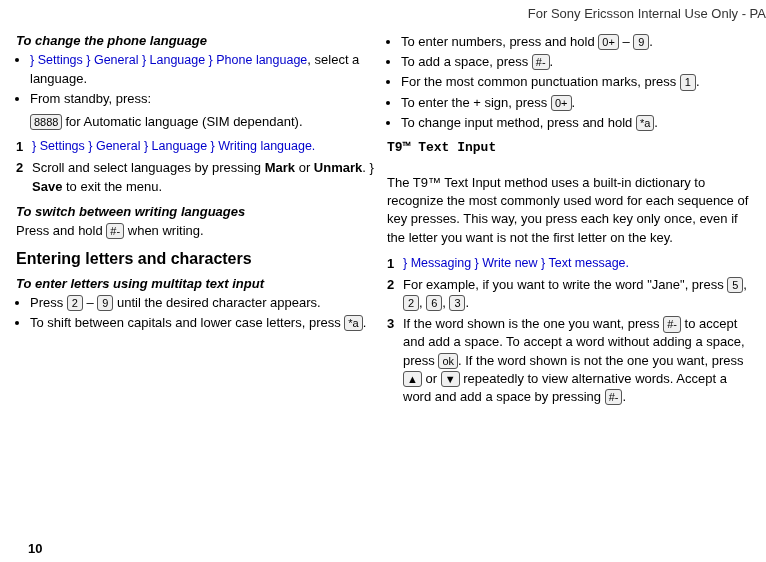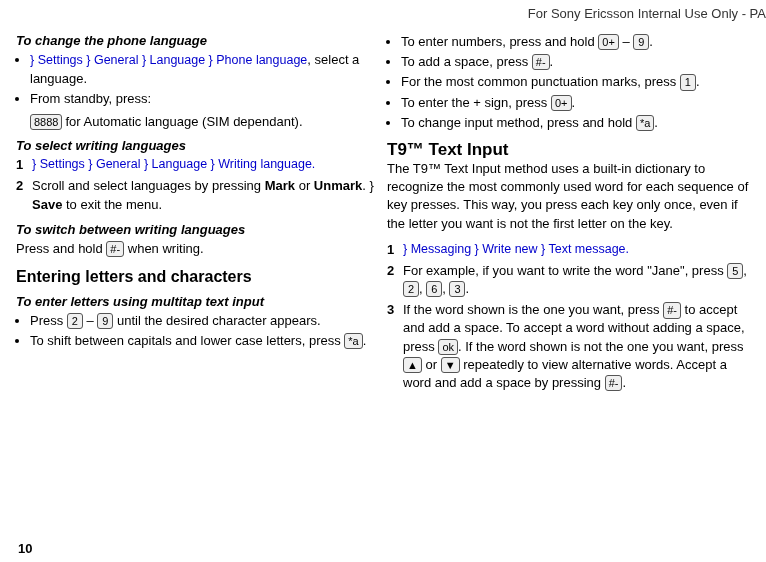--- a/index.html
+++ b/index.html
@@ -39,22 +39,23 @@
       font-size: 13px;
       margin-bottom: 3px;
     }
     .big-section-title {
       font-weight: bold;
       font-size: 16px;
       margin: 10px 0 4px 0;
     }
     .subsection-title {
       font-weight: bold;
-      font-size: 17px;
-      margin-bottom: 0;
+      font-size: 13px;
+      margin-bottom: 19px;
+      font-family: Liberation Mono, monospace;
     }
     ul {
       list-style: disc outside;
       padding-left: 14px;
       margin-bottom: 6px;
     }
     ul li {
       margin-bottom: 2px;
       line-height: 1.4;
     }
@@ -97,21 +98,21 @@
     }
     .indent-item {
       display: flex;
       align-items: flex-start;
       gap: 3px;
       margin-bottom: 1px;
     }
     .page-num {
       position: absolute;
       bottom: 6px;
-      left: 18px;
+      left: 28px;
       font-weight: bold;
       font-size: 13px;
     }
     .section-block {
       margin-bottom: 8px;
     }
   </style>
 </head>
 <body>
 
@@ -132,21 +133,20 @@
       </ul>
       <div class="indent">
         <div class="indent-item">
           <span class="key-btn">8888</span>
           <span>for Automatic language (SIM dependant).</span>
         </div>
       </div>
     </div>
 
     <div class="section-block">
-      <div class="section-title">To select writing languages</div>
       <ol>
         <li>
           <span class="num">1</span>
           <span class="menu-path">} Settings } General } Language } Writing language.</span>
         </li>
         <li>
           <span class="num">2</span>
           <span>Scroll and select languages by pressing <strong>Mark</strong> or <strong>Unmark</strong>. } <strong>Save</strong> to exit the menu.</span>
         </li>
       </ol>

